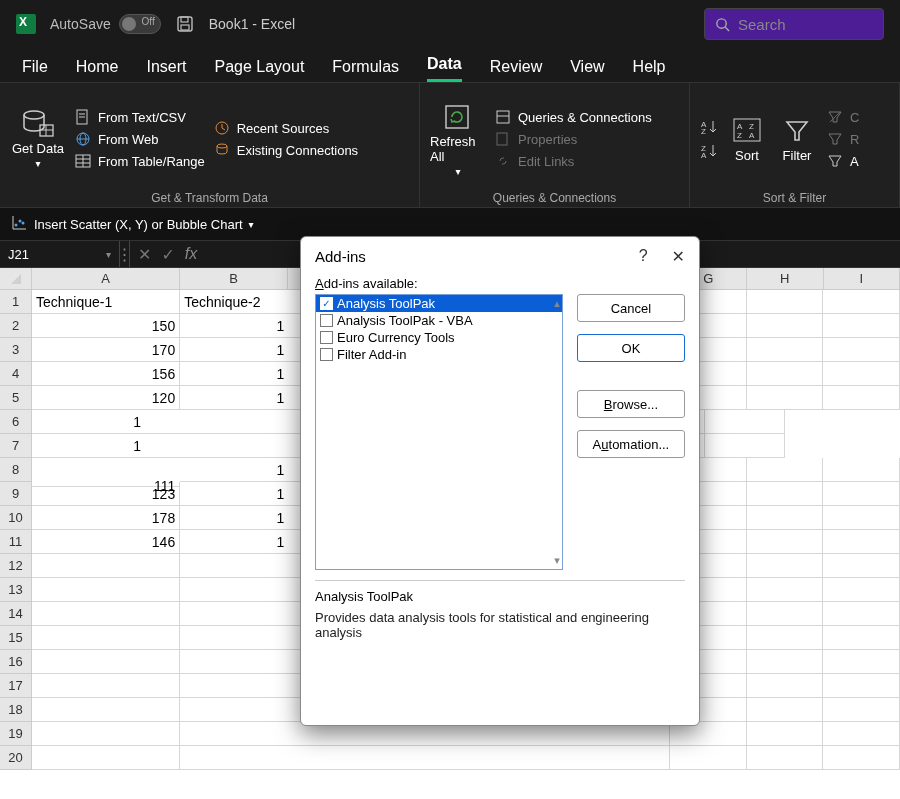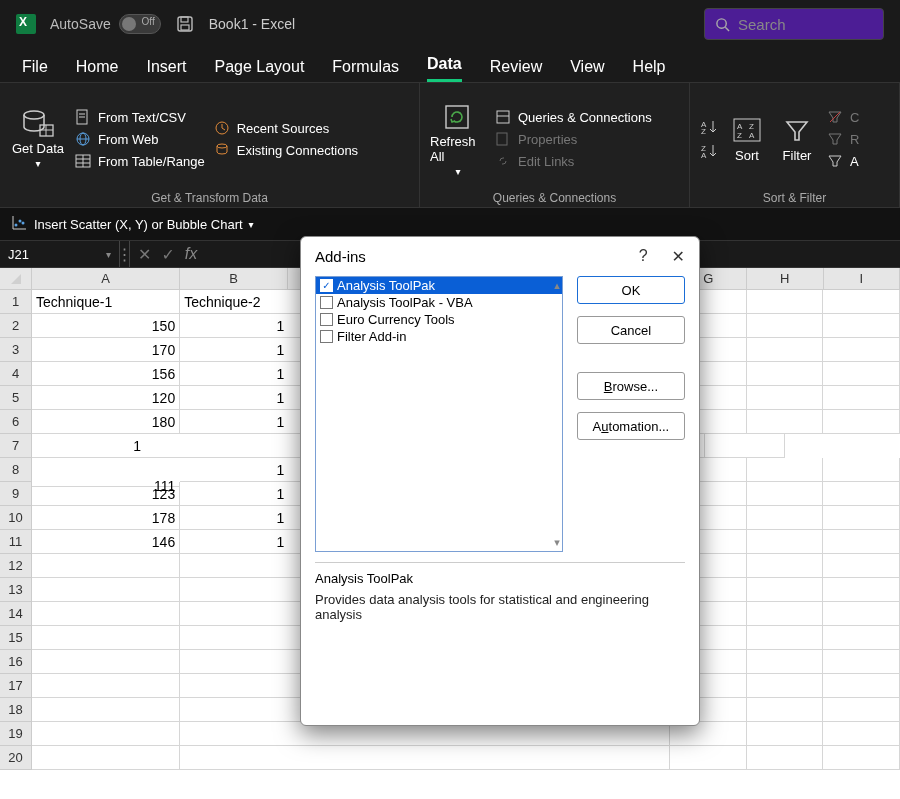--- a/index.html
+++ b/index.html
@@ -417,21 +417,20 @@
       </div>
       <div class="row">
         <div class="cell num" style="width: 155px;">120</div>
         <div class="cell num" style="width: 113px; border-right: none;">1</div>
         <div class="cell" style="width: 400px; border-right: 1px solid rgb(214, 214, 214);"></div>
         <div class="cell" style="width: 80px;"></div>
         <div class="cell" style="width: 80px;"></div>
         <div class="cell" style="width: 80px;"></div>
       </div>
       <div class="row">
-        <div class="cell num" style="width: 155px;">180</div>
         <div class="cell num" style="width: 113px; border-right: none;">1</div>
         <div class="cell" style="width: 400px; border-right: 1px solid rgb(214, 214, 214);"></div>
         <div class="cell" style="width: 80px;"></div>
         <div class="cell" style="width: 80px;"></div>
         <div class="cell" style="width: 80px;"></div>
       </div>
       <div class="row">
         <div class="cell num" style="width: 113px; border-right: none;">1</div>
         <div class="cell" style="width: 400px; border-right: 1px solid rgb(214, 214, 214);"></div>
         <div class="cell" style="width: 80px;"></div>
@@ -548,20 +547,21 @@
 <div class="overlay">
   <div class="dialog">
     <div class="dlg-title">
       <h3>Add-ins</h3>
       <div class="ctrls">
         <span>?</span>
         <span>✕</span>
       </div>
     </div>
     <div class="dlg-body">
+      <div class="dlg-label"><u class="hot">A</u><span>dd-ins available:</span></div>
       <div class="dlg-row">
         <div class="listbox" id="addin-list">
           <div class="item sel">
               <div class="chk">✓</div>
               <span>Analysis ToolPak</span>
             </div>
             <div class="item">
               <div class="chk"></div>
               <span>Analysis ToolPak - VBA</span>
             </div>
@@ -570,22 +570,22 @@
               <span>Euro Currency Tools</span>
             </div>
             <div class="item">
               <div class="chk"></div>
               <span>Filter Add-in</span>
             </div>
             <span class="scrolltri up">▴</span>
           <span class="scrolltri">▾</span>
         </div>
         <div class="btncol">
+          <button class="dlg-btn">Cancel</button>
           <button class="dlg-btn primary">OK</button>
-          <button class="dlg-btn">Cancel</button>
           <div style="height:4px;"></div>
           <button class="dlg-btn"><u class="hot">B</u><span>rowse...</span></button>
           <button class="dlg-btn"><span>A</span><u class="hot">u</u><span>tomation...</span></button>
         </div>
       </div>
       <div class="dlg-sep"></div>
       <div class="dlg-desc-title">Analysis ToolPak</div>
       <div class="dlg-desc">Provides data analysis tools for statistical and engineering analysis</div>
     </div>
   </div>

